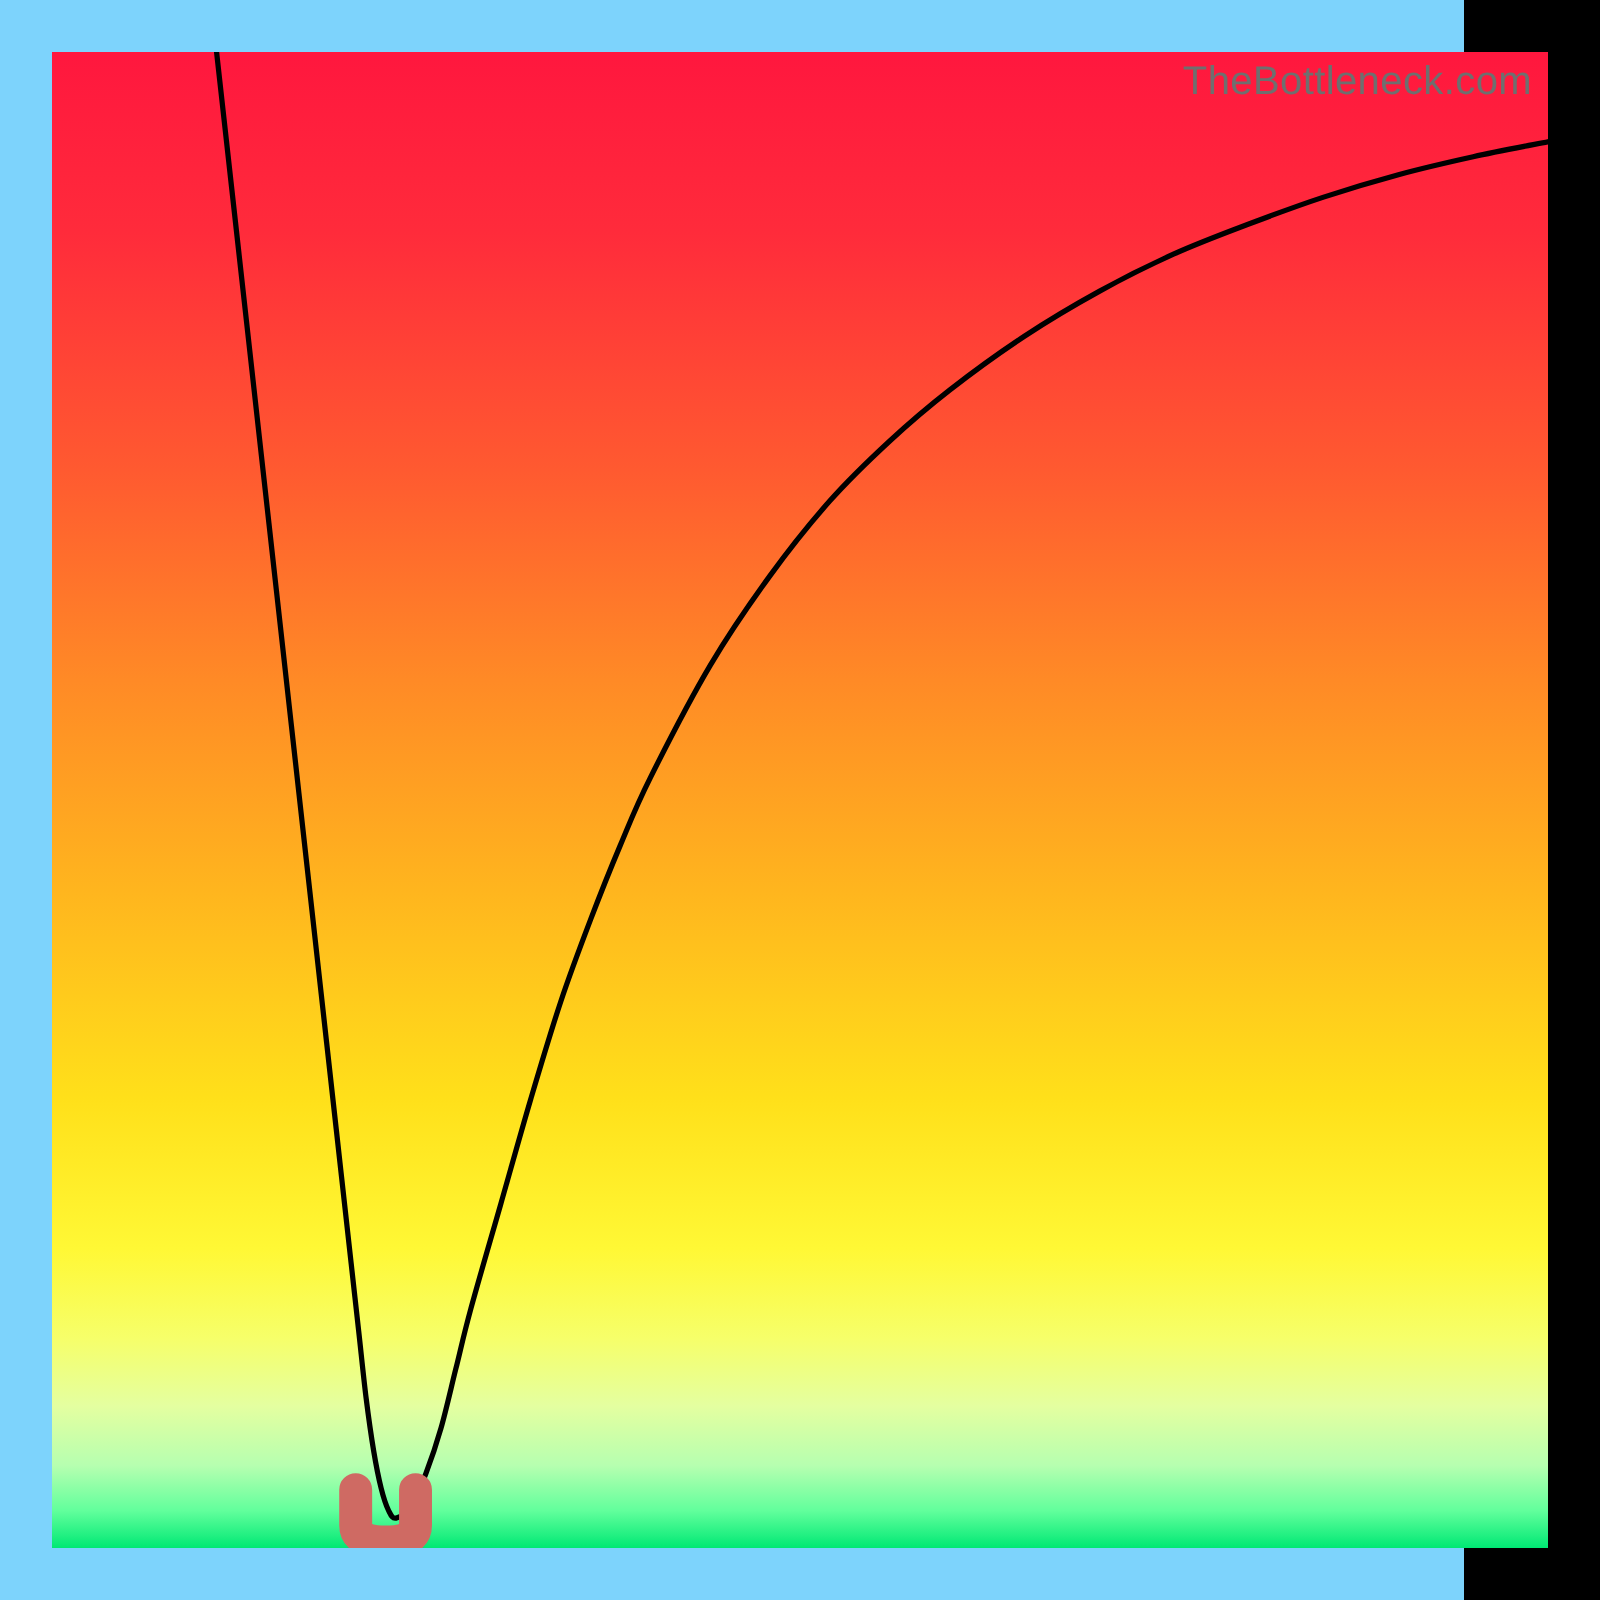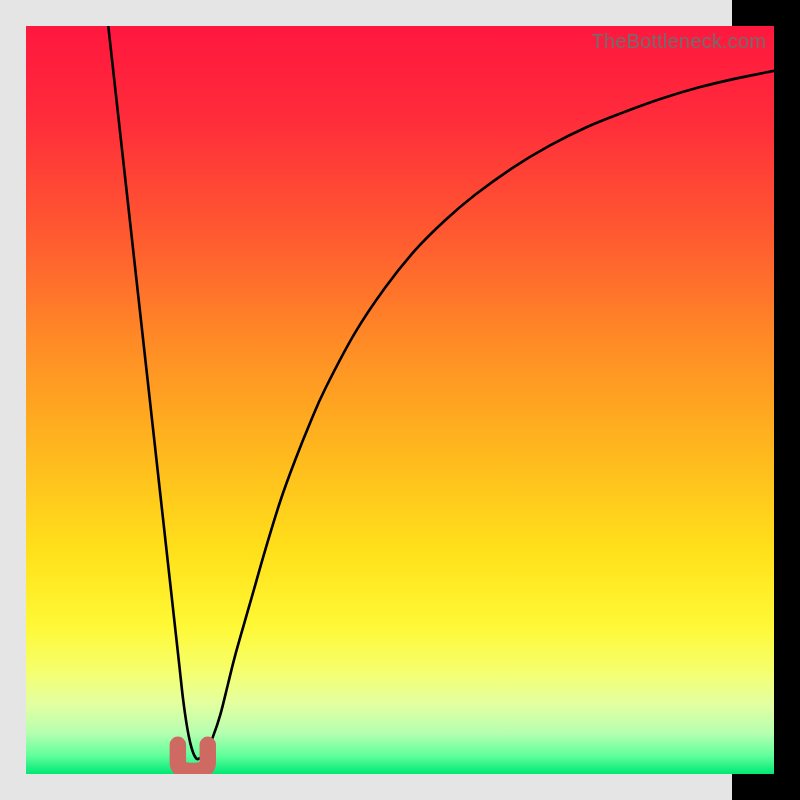--- a/index.html
+++ b/index.html
@@ -10,21 +10,21 @@
     overflow: hidden;
     background: #000;
     font-family: Arial, Helvetica, sans-serif;
   }
   .frame {
     position: absolute;
     left: 0;
     top: 0;
     width: 732px;
     height: 800px;
-    background: #e5e5e5;
+    background: #7dd3fc;
   }
   .plot-area {
     position: absolute;
     left: 26px;
     top: 26px;
     width: 748px;
     height: 748px;
     overflow: hidden;
   }
   .gradient {

